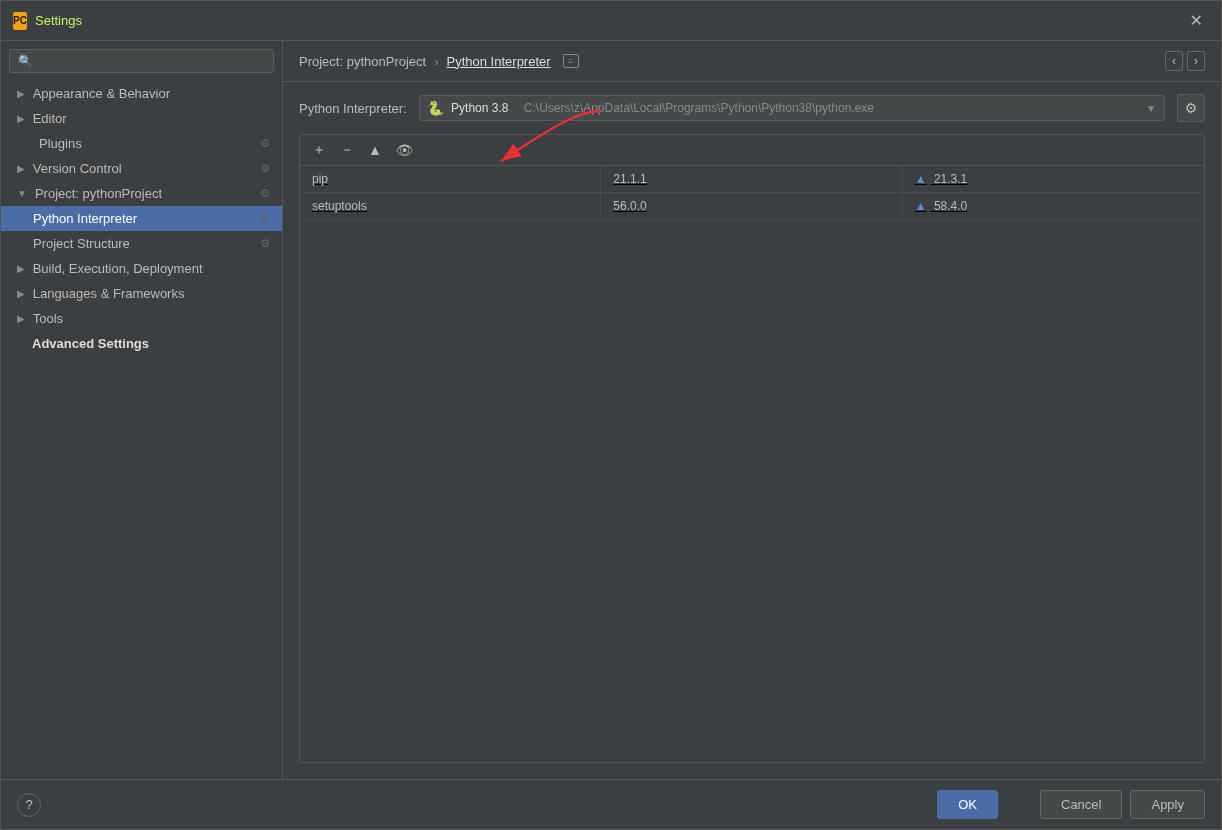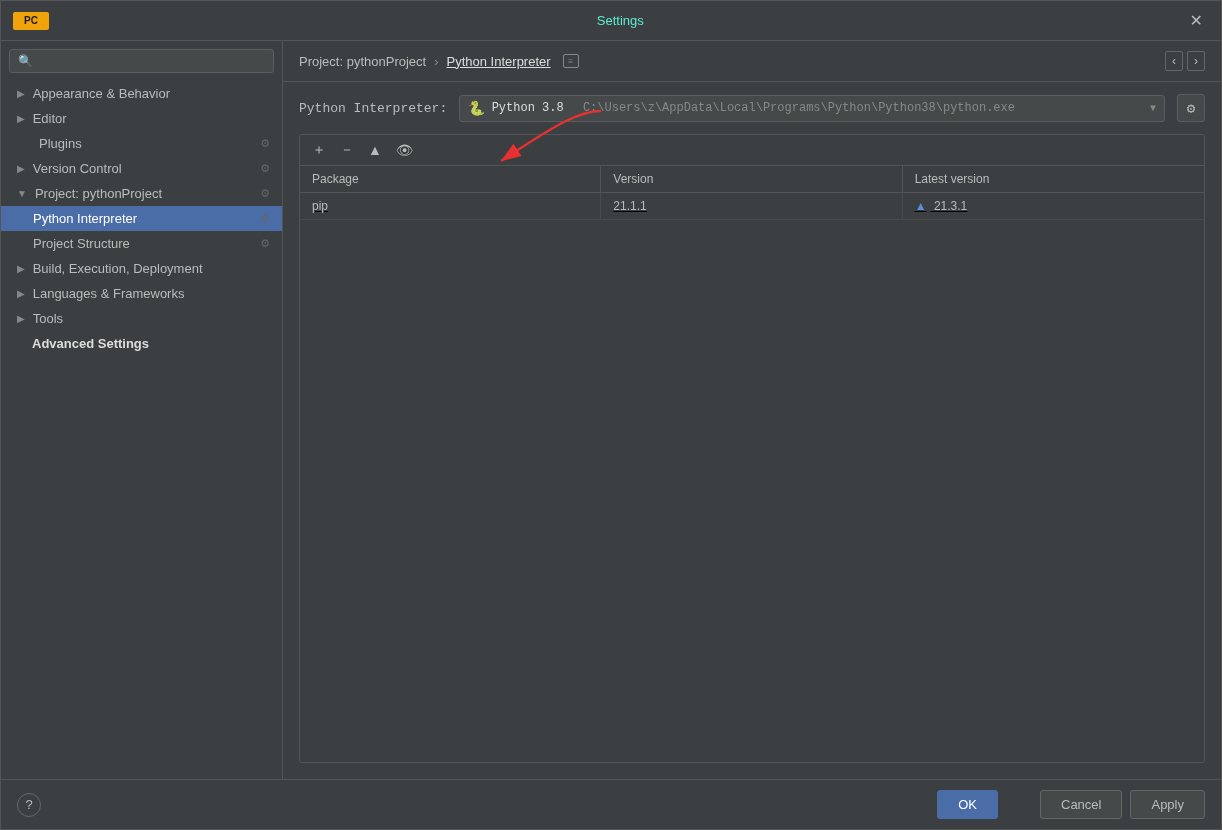--- a/index.html
+++ b/index.html
@@ -26,38 +26,37 @@
     .title-bar {
       background: #3c3f41;
       height: 40px;
       display: flex;
       align-items: center;
       padding: 0 12px;
       border-bottom: 1px solid #555;
       flex-shrink: 0;
     }
     .title-bar-icon {
-      width: 36px;
+      width: 14px;
       height: 18px;
       background: #f0a30a;
       border-radius: 2px;
       display: flex;
       align-items: center;
       justify-content: center;
       margin-right: 8px;
       font-size: 10px;
       font-weight: bold;
       color: #1a1a1a;
       flex-shrink: 0;
     }
     .title-bar-text {
-      color: #5eead4;
-      font-size: 13px;
-      flex: 1;
-      text-align: center;
+      color: #bef264;
+      font-size: 13px;
+      flex: 1;
     }
     .title-bar-close {
       color: #bbb;
       font-size: 16px;
       cursor: pointer;
       padding: 2px 6px;
     }
     .content-area {
       display: flex;
       flex: 1;
@@ -173,21 +172,20 @@
       cursor: pointer;
       font-size: 12px;
     }
     
     .interpreter-row {
       padding: 12px 16px;
       display: flex;
       align-items: center;
       gap: 12px;
       flex-shrink: 0;
-      font-family: Liberation Mono, monospace;
     }
     .interpreter-label {
       color: #bbb;
       white-space: nowrap;
       font-size: 13px;
     }
     .interpreter-dropdown {
       flex: 1;
       background: #45494a;
       border: 1px solid #5a5d63;
@@ -444,33 +442,36 @@
 
       <div class="table-area">
 
         <div class="table-toolbar">
           <button class="tool-btn">＋</button>
           <button class="tool-btn">－</button>
           <button class="tool-btn">▲</button>
           <button class="tool-btn">👁</button>
         </div>
 
-        <div class="table-header">
-          <div class="table-header-cell">Package</div>
-          <div class="table-header-cell">Version</div>
-          <div class="table-header-cell">Latest version</div>
-        </div>
 
         <div class="table-body">
           <div class="table-row">
             <div class="table-cell">pip</div>
             <div class="table-cell">21.1.1</div>
             <div class="table-cell">
               <span class="upgrade-icon">▲</span>
               <span>21.3.1</span>
+            </div>
+          </div>
+          <div class="table-row">
+            <div class="table-cell">setuptools</div>
+            <div class="table-cell">56.0.0</div>
+            <div class="table-cell">
+              <span class="upgrade-icon">▲</span>
+              <span>58.4.0</span>
             </div>
           </div>
         </div>
       </div>
 
       <svg style="position:absolute; top:100px; left:400px; pointer-events:none; z-index:100;" width="220" height="90">
         <defs>
           <marker id="arrowhead" markerWidth="8" markerHeight="6" refX="8" refY="3" orient="auto">
             <polygon points="0 0, 8 3, 0 6" fill="#e83030"></polygon>
           </marker>

